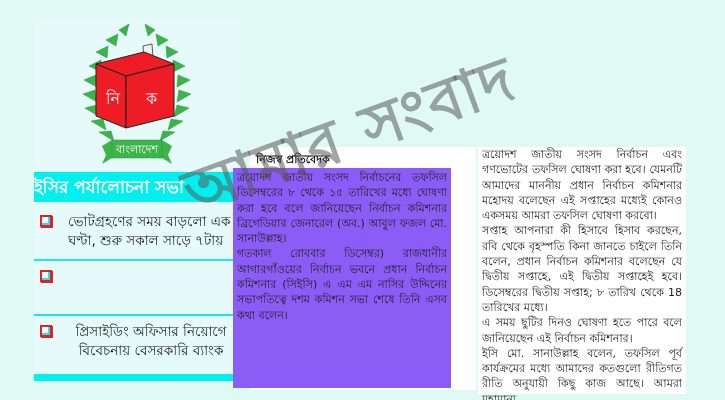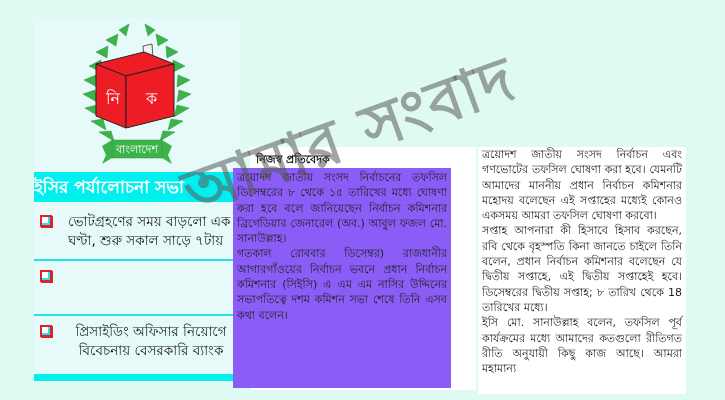--- a/index.html
+++ b/index.html
@@ -158,18 +158,19 @@
   <div class="byline">নিজস্ব প্রতিবেদক</div>
 
   <div class="col col1">
     <p>ত্রয়োদশ জাতীয় সংসদ নির্বাচনের তফসিল ডিসেম্বরের ৮ থেকে ১৫ তারিখের মধ্যে ঘোষণা করা হবে বলে জানিয়েছেন নির্বাচন কমিশনার ব্রিগেডিয়ার জেনারেল (অব.) আবুল ফজল মো. সানাউল্লাহ।</p>
     <p>গতকাল রোববার ডিসেম্বর) রাজধানীর আগারগাঁওয়ের নির্বাচন ভবনে প্রধান নির্বাচন কমিশনার (সিইসি) এ এম এম নাসির উদ্দিনের সভাপতিত্বে দশম কমিশন সভা শেষে তিনি এসব কথা বলেন।</p>
   </div>
 
   <div class="col col2">
     <p>ত্রয়োদশ জাতীয় সংসদ নির্বাচন এবং গণভোটের তফসিল ঘোষণা করা হবে। যেমনটি আমাদের মাননীয় প্রধান নির্বাচন কমিশনার মহোদয় বলেছেন এই সপ্তাহের মধ্যেই কোনও একসময় আমরা তফসিল ঘোষণা করবো।</p>
     <p>সপ্তাহ আপনারা কী হিসাবে হিসাব করছেন, রবি থেকে বৃহস্পতি কিনা জানতে চাইলে তিনি বলেন, প্রধান নির্বাচন কমিশনার বলেছেন যে দ্বিতীয় সপ্তাহে, এই দ্বিতীয় সপ্তাহেই হবে। ডিসেম্বরের দ্বিতীয় সপ্তাহ; ৮ তারিখ থেকে 18 তারিখের মধ্যে।</p>
+    <p>এ সময় ছুটির দিনও ঘোষণা হতে পারে বলে জানিয়েছেন এই নির্বাচন কমিশনার।</p>
     <p>ইসি মো. সানাউল্লাহ বলেন, তফসিল পূর্ব কার্যক্রমের মধ্যে আমাদের কতগুলো রীতিগত রীতি অনুযায়ী কিছু কাজ আছে। আমরা মহামান্য</p>
 
   </div>
 
   <div class="watermark">আমার সংবাদ</div>
 </div>
 
 </body></html>

